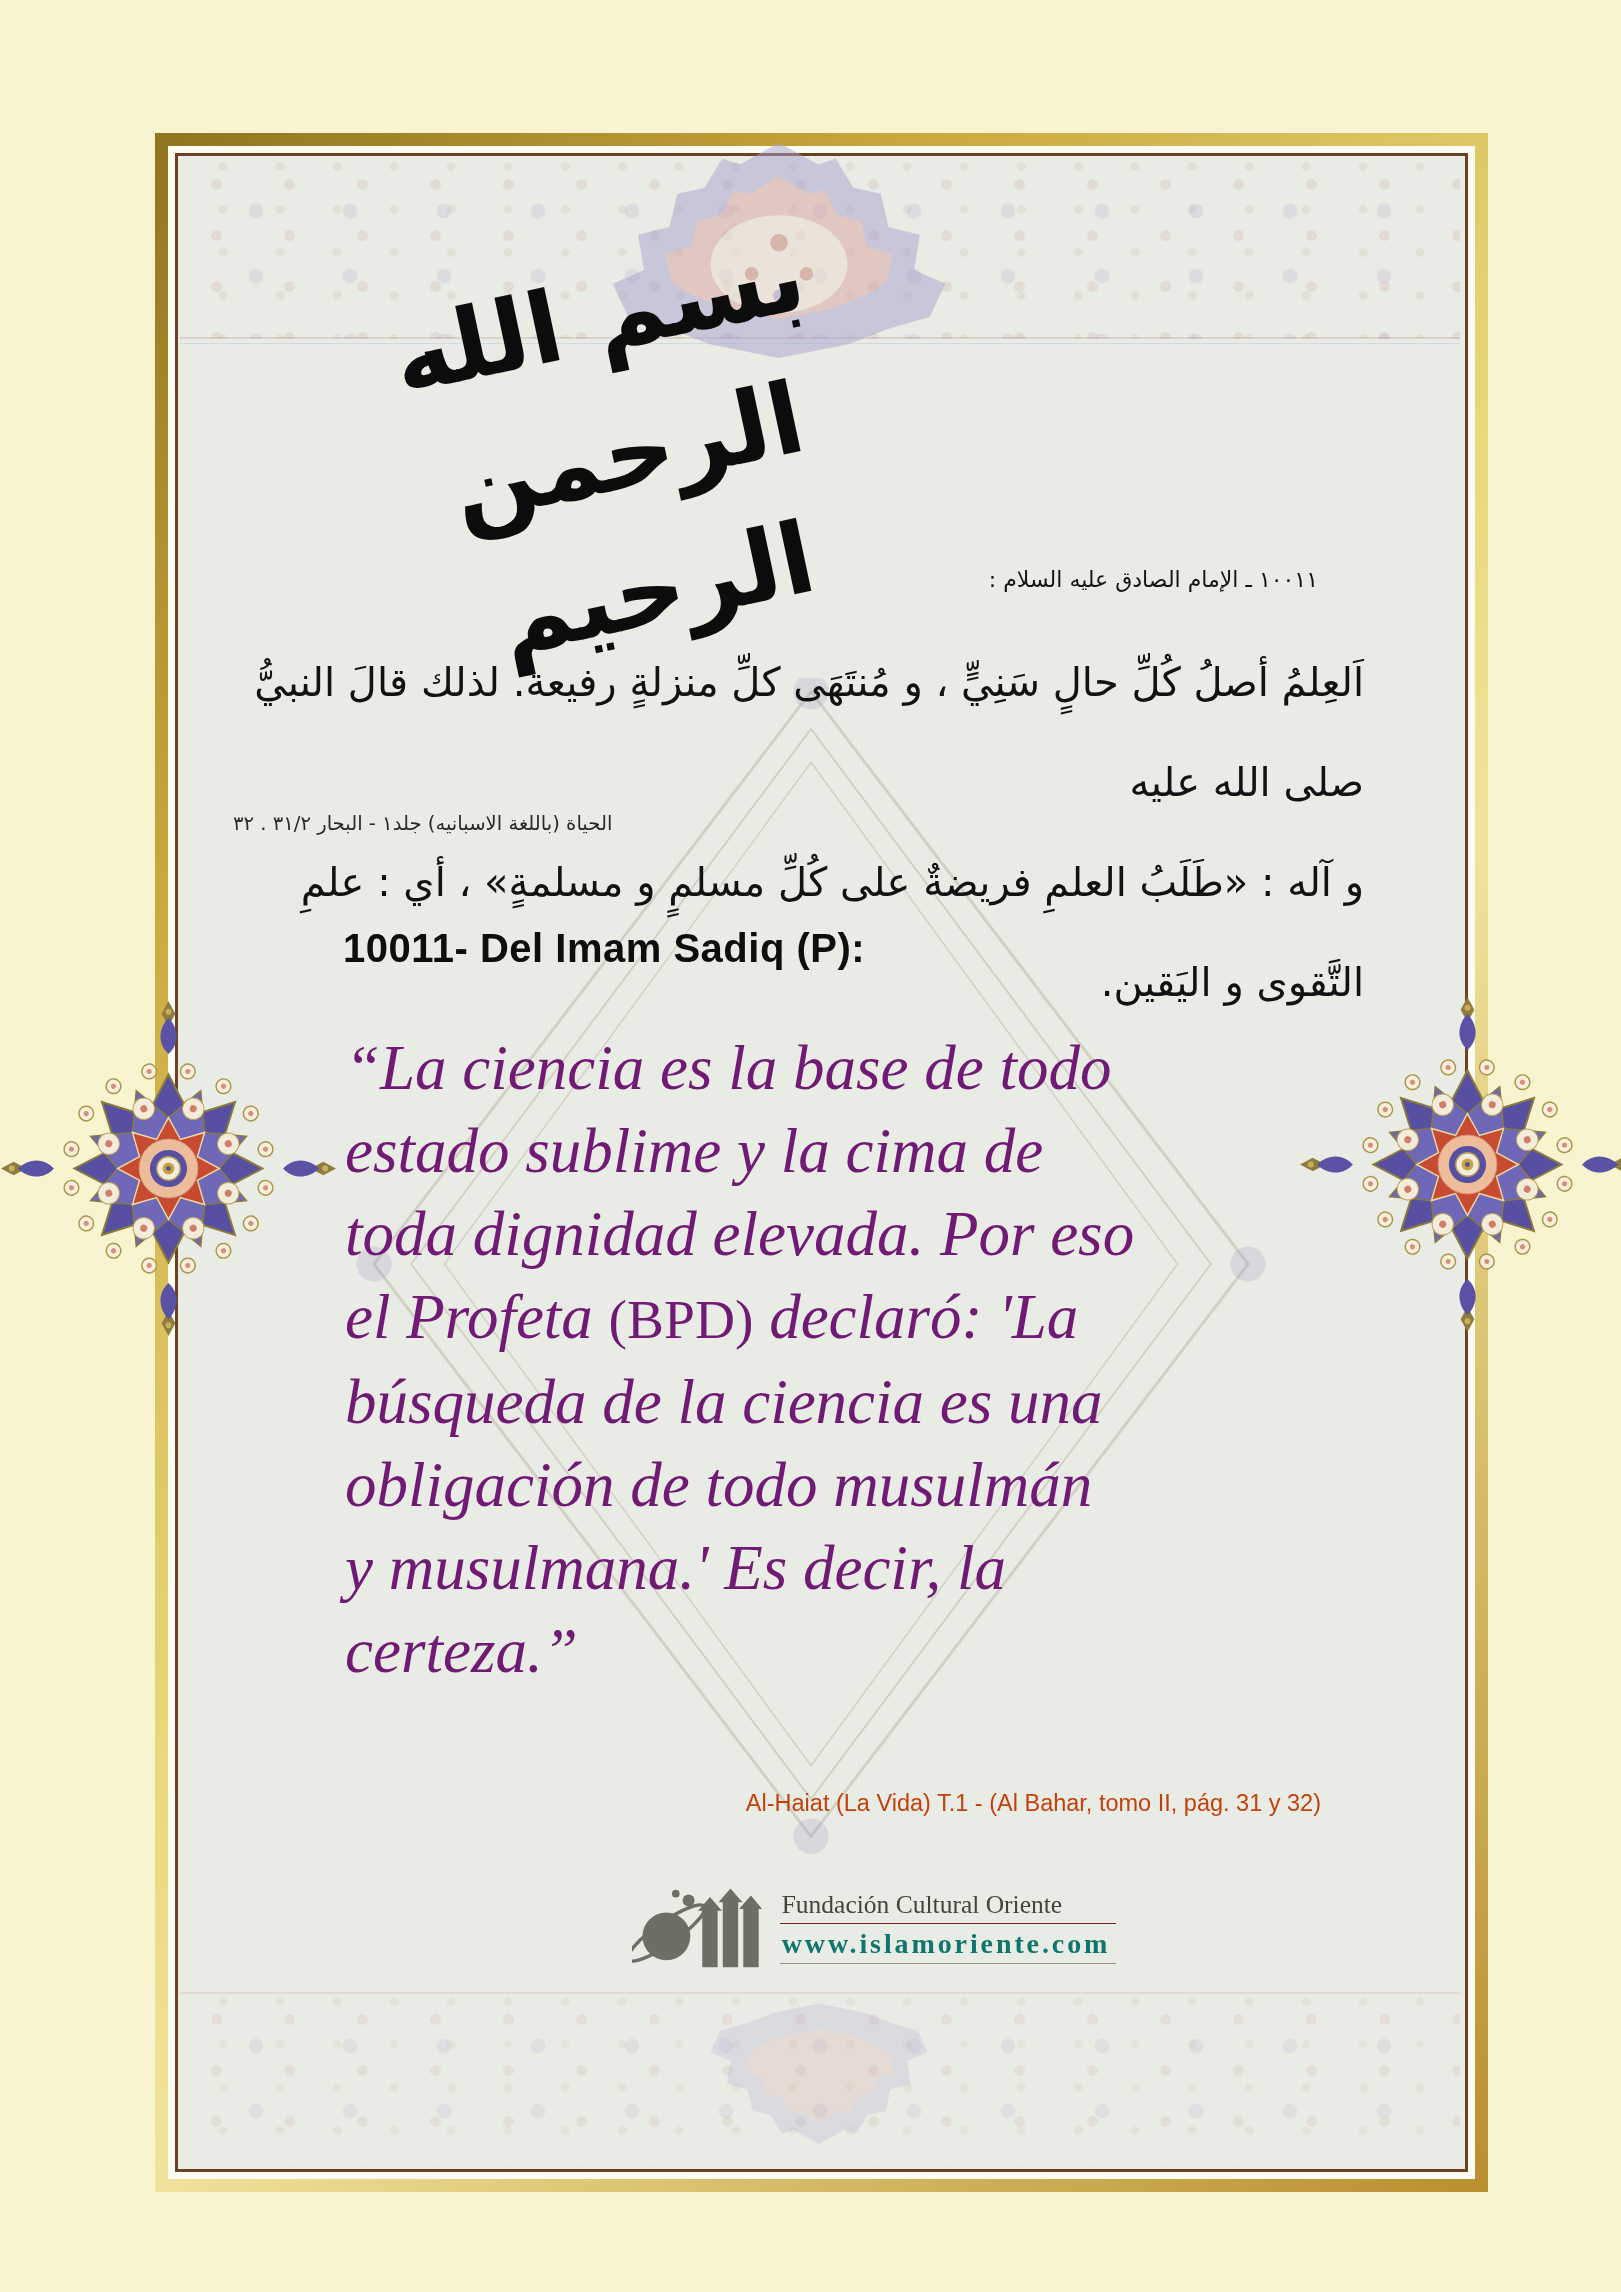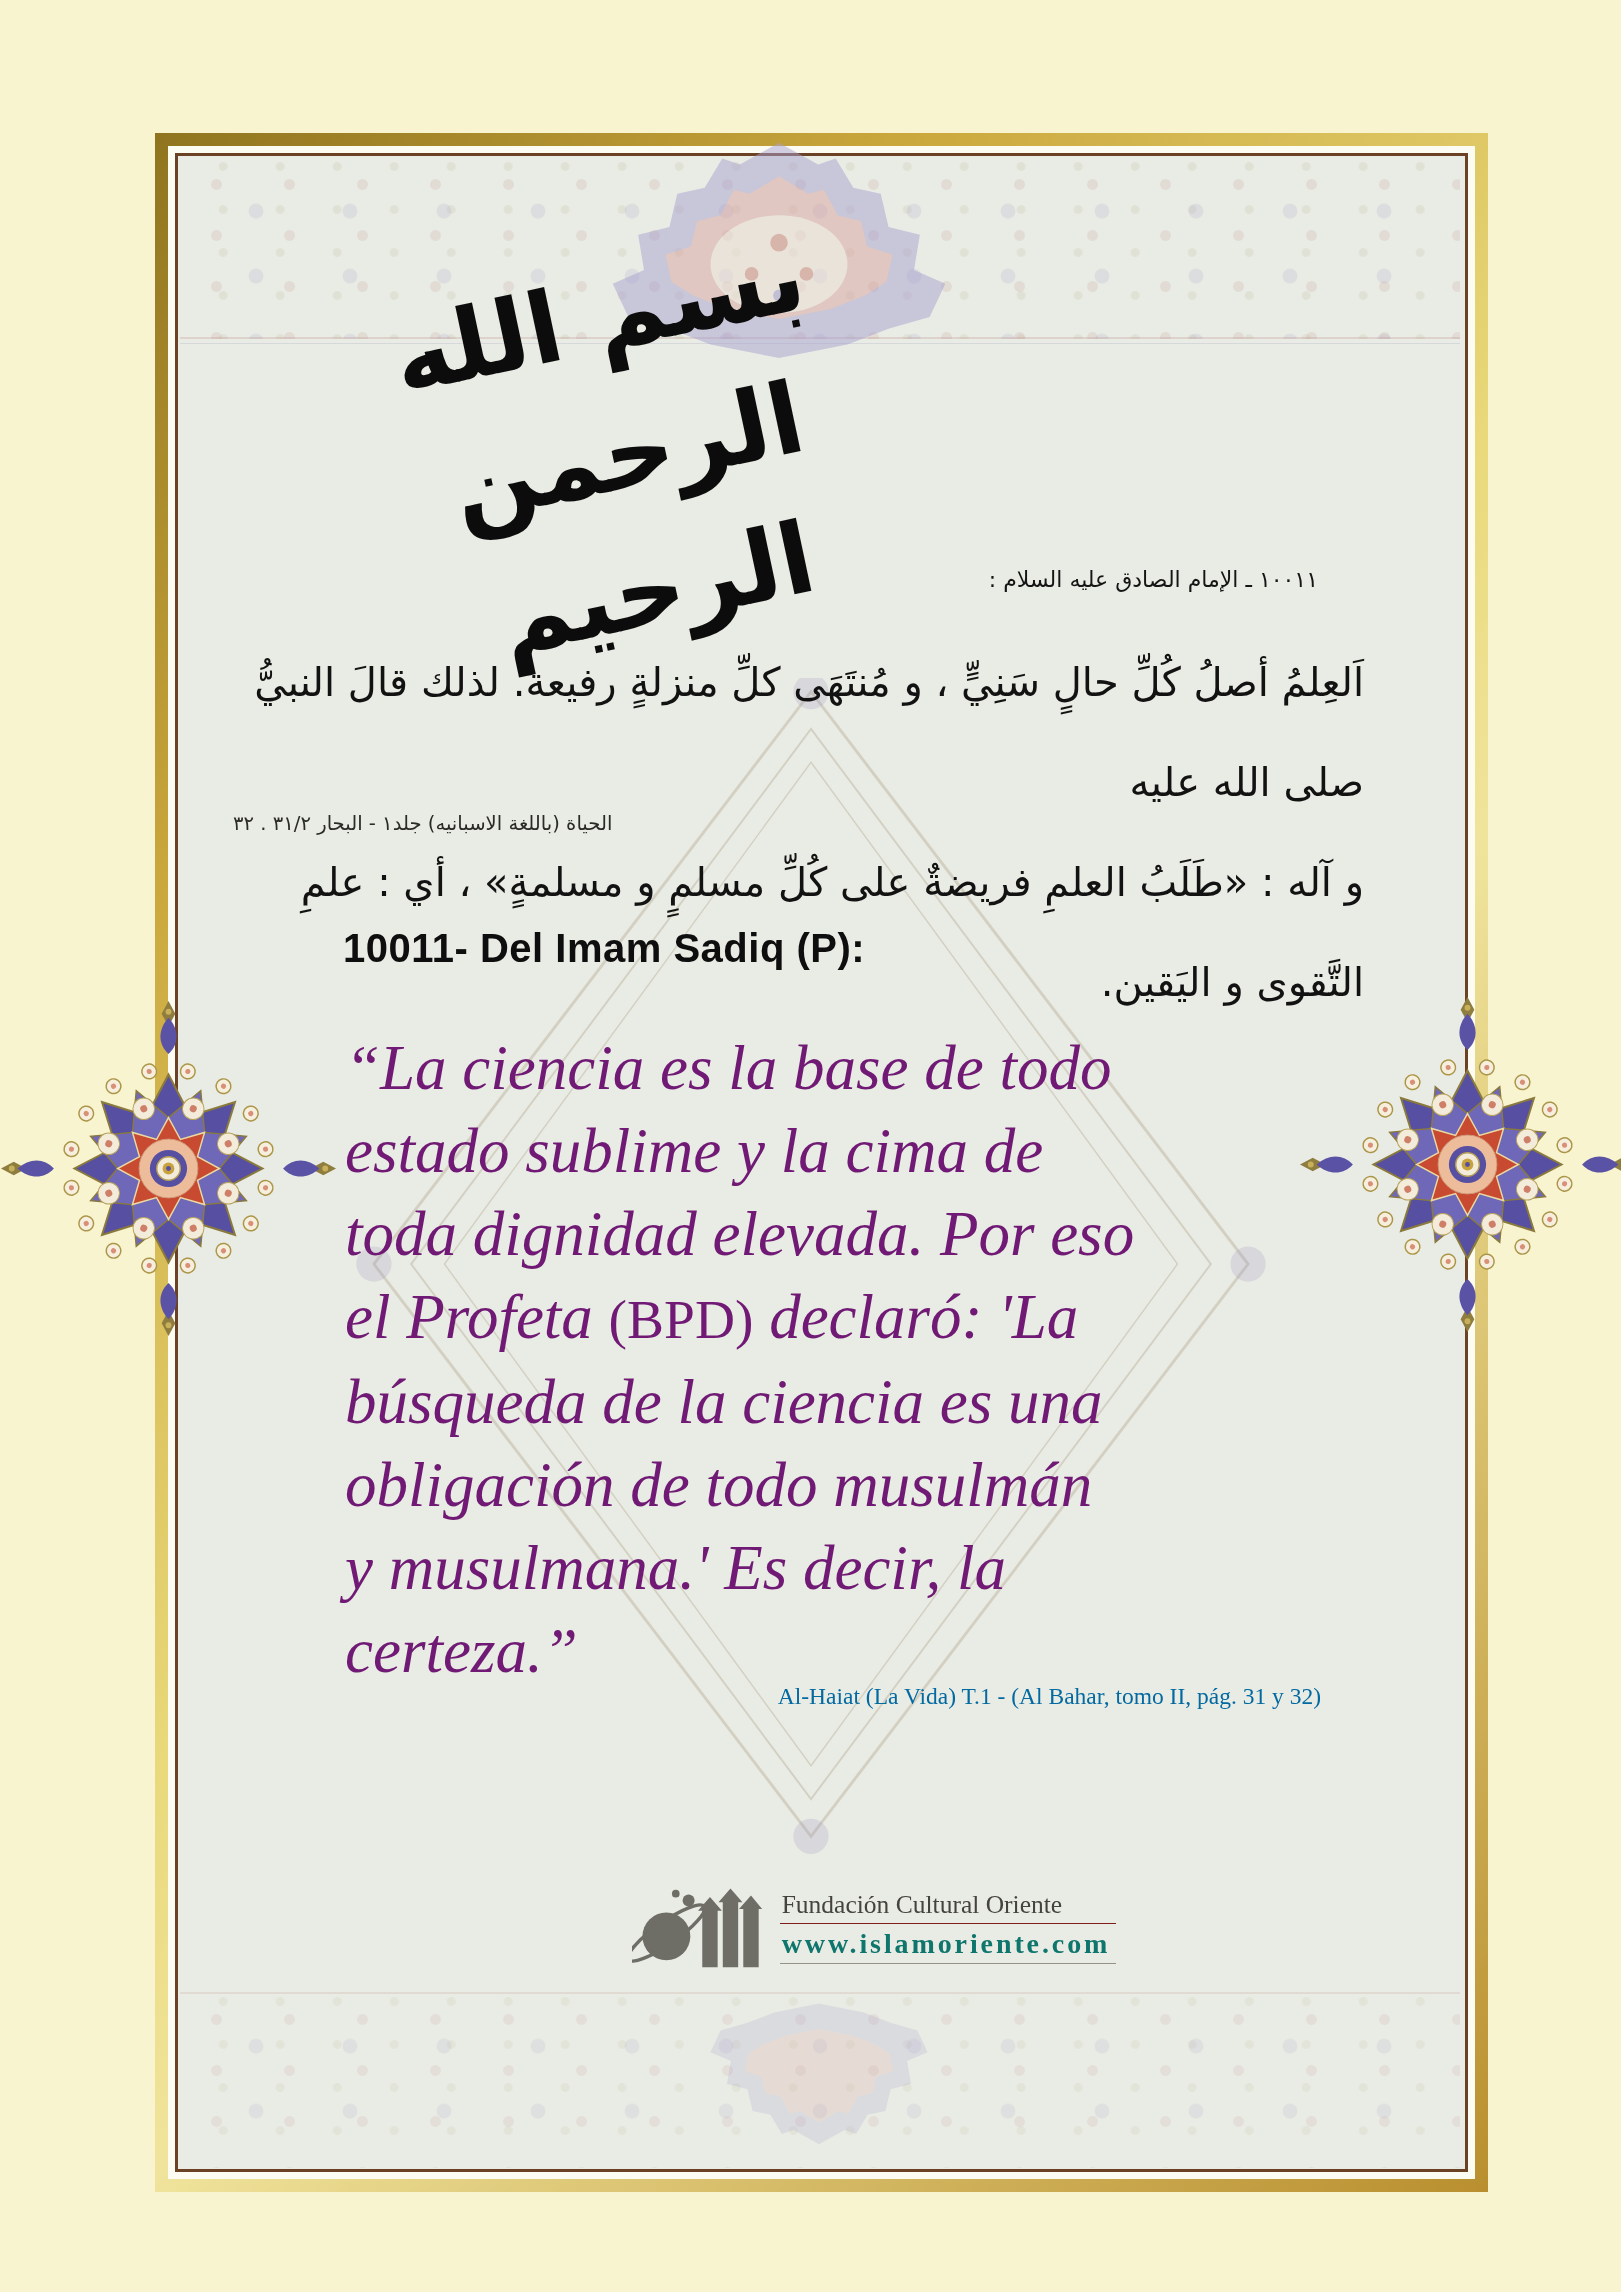--- a/index.html
+++ b/index.html
@@ -63,22 +63,22 @@
     font-family:"Liberation Sans", sans-serif; font-weight:700; font-size:40px;
     letter-spacing:0.5px; color:#0e0e0e;
   }
   .quote{
     position:absolute; left:345px; top:1027px; width:902px;
     font-family:"Liberation Serif", serif; font-style:italic;
     font-size:63px; line-height:83px; color:#701a75;
   }
   .quote .upright{font-style:normal; font-size:.88em;}
   .source{
-    position:absolute; right:300px; top:1683px; white-space:nowrap;
-    font-family:Liberation Serif, serif; font-size:23.5px; color:#0369a1;
+    position:absolute; right:300px; top:1790px; white-space:nowrap;
+    font-family:Liberation Sans, sans-serif; font-size:23.5px; color:#c2410c;
   }
   
   .logo{position:absolute; left:632px; top:1880px; display:flex; align-items:center; gap:15.7px;}
   .logo-text{display:flex; flex-direction:column;}
   .logo-name{
     font-family:"Liberation Serif", serif; font-size:25.5px; color:#44433c;
     padding:0 5.9px 2.9px 2px; border-bottom:1px solid #7f1d1d; white-space:nowrap;
   }
   .logo-site{
     font-family:"Liberation Serif", serif; font-weight:700; font-size:28px;

